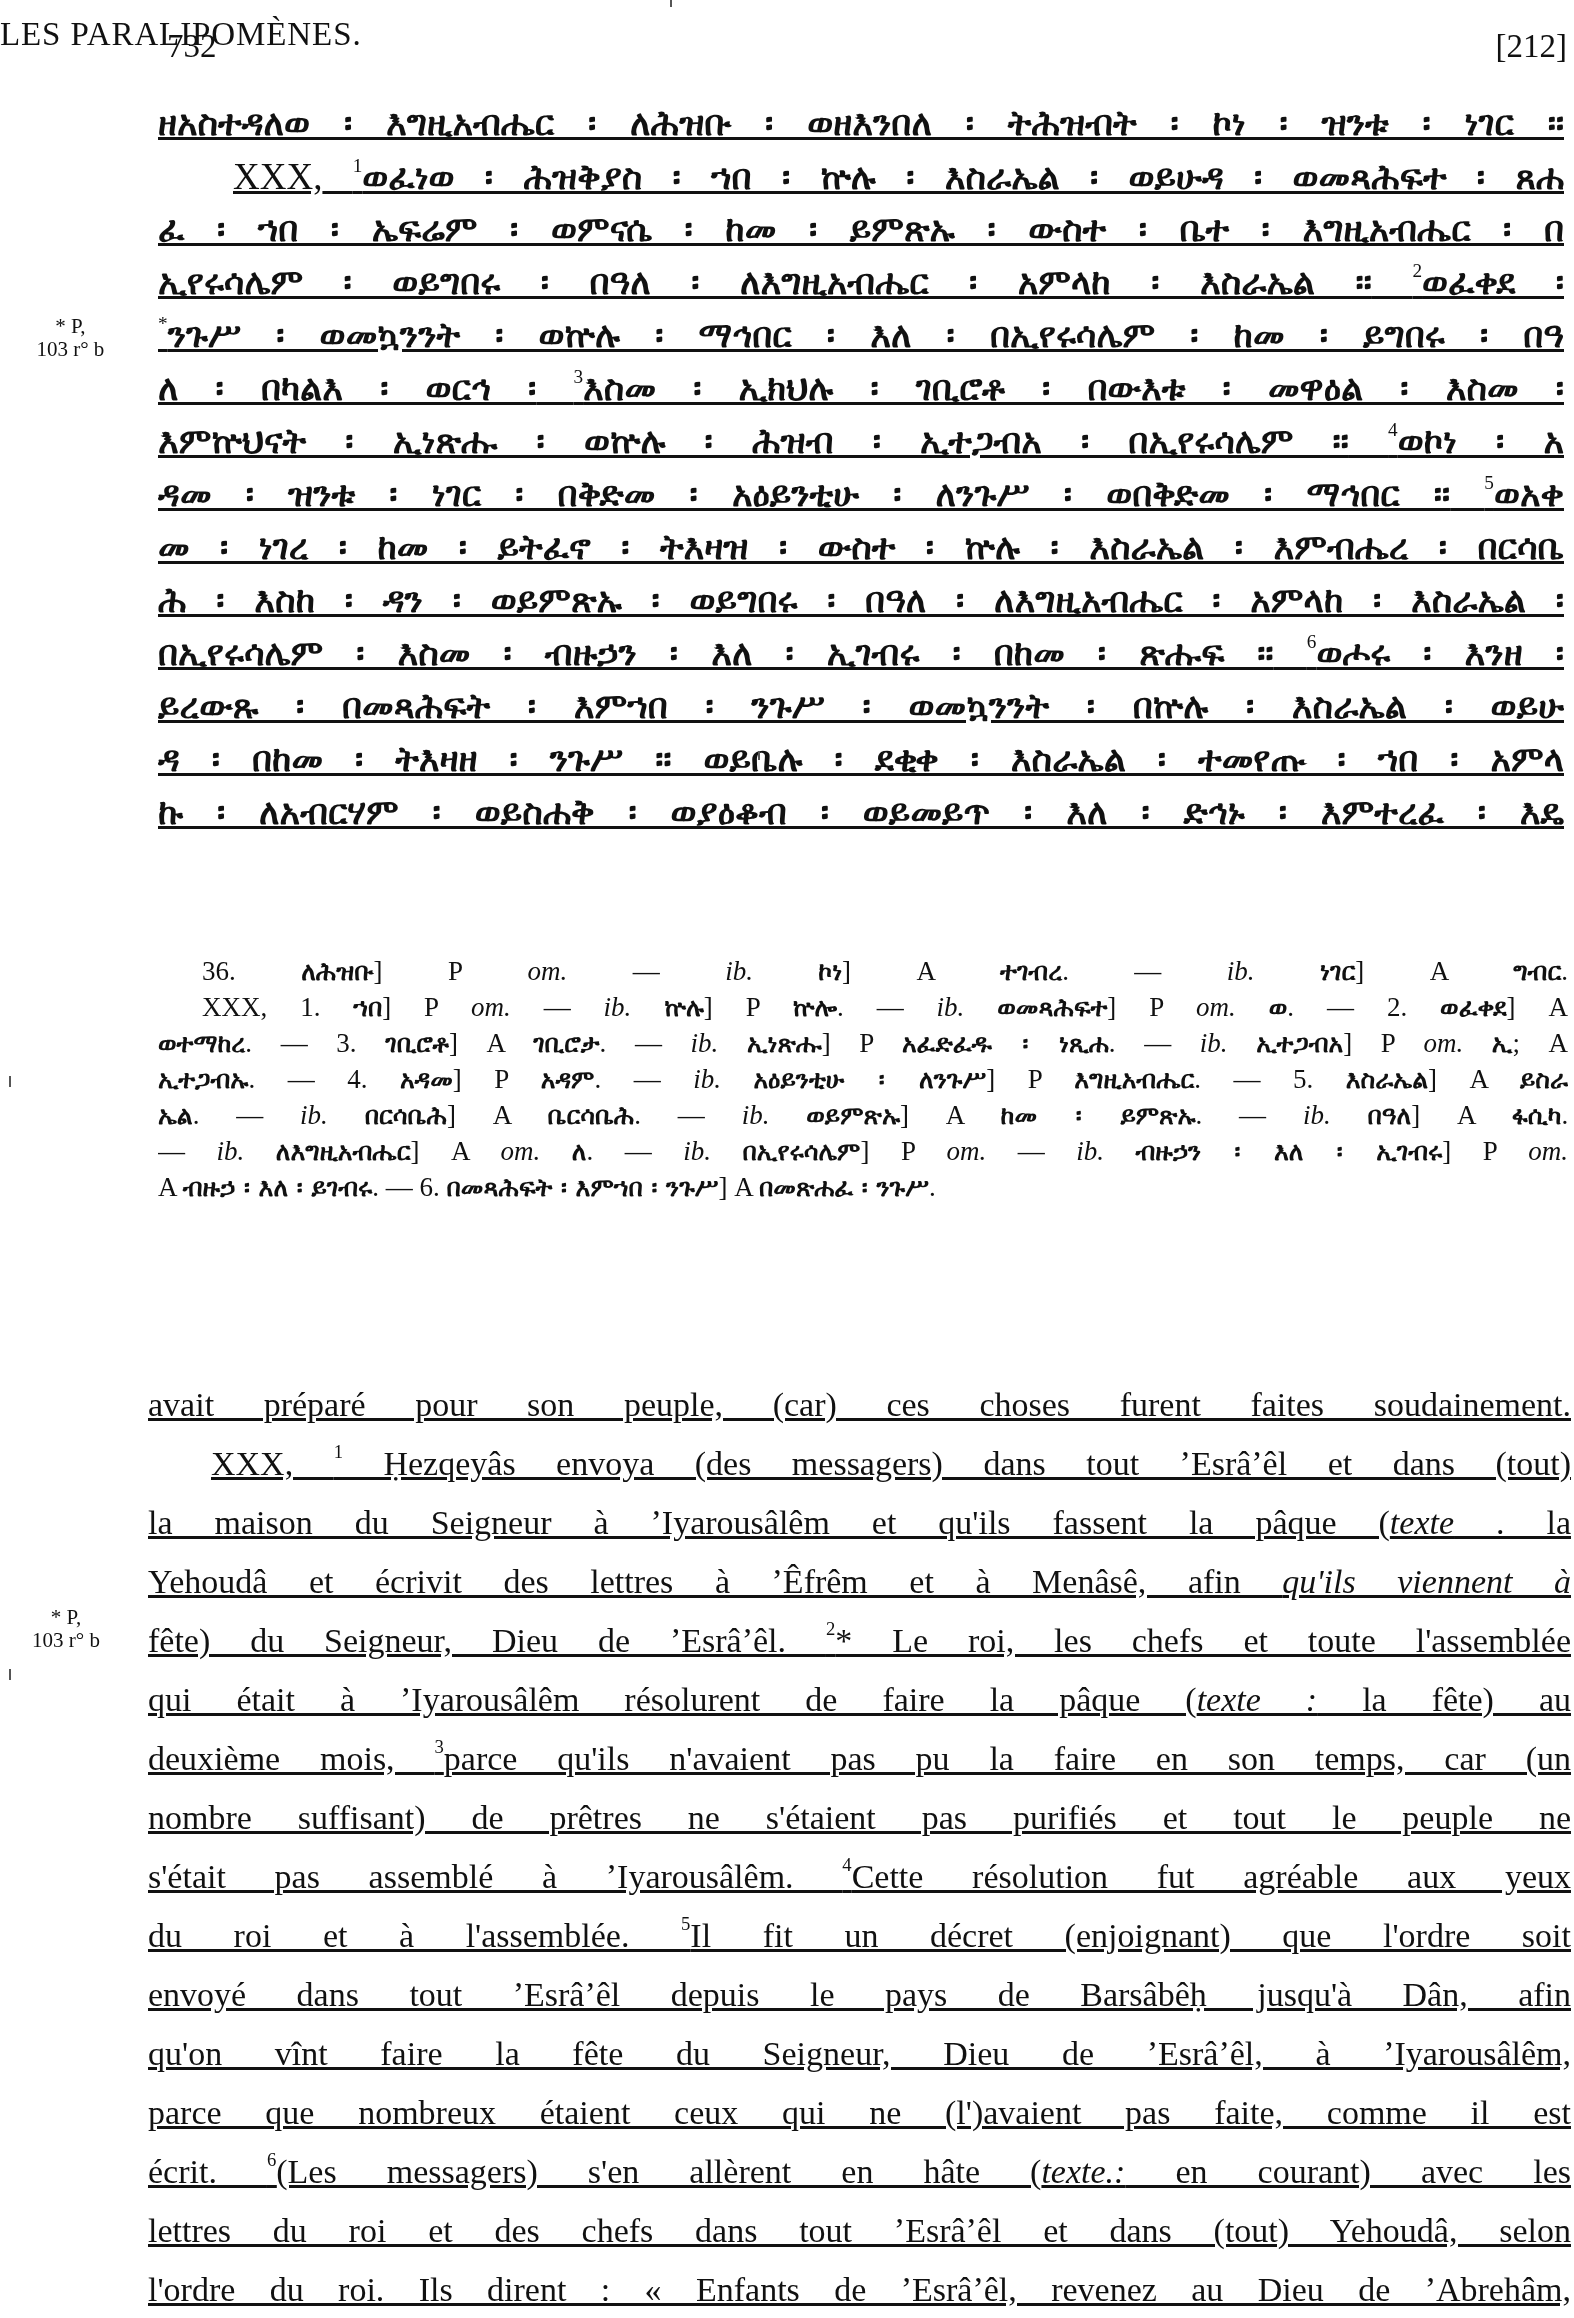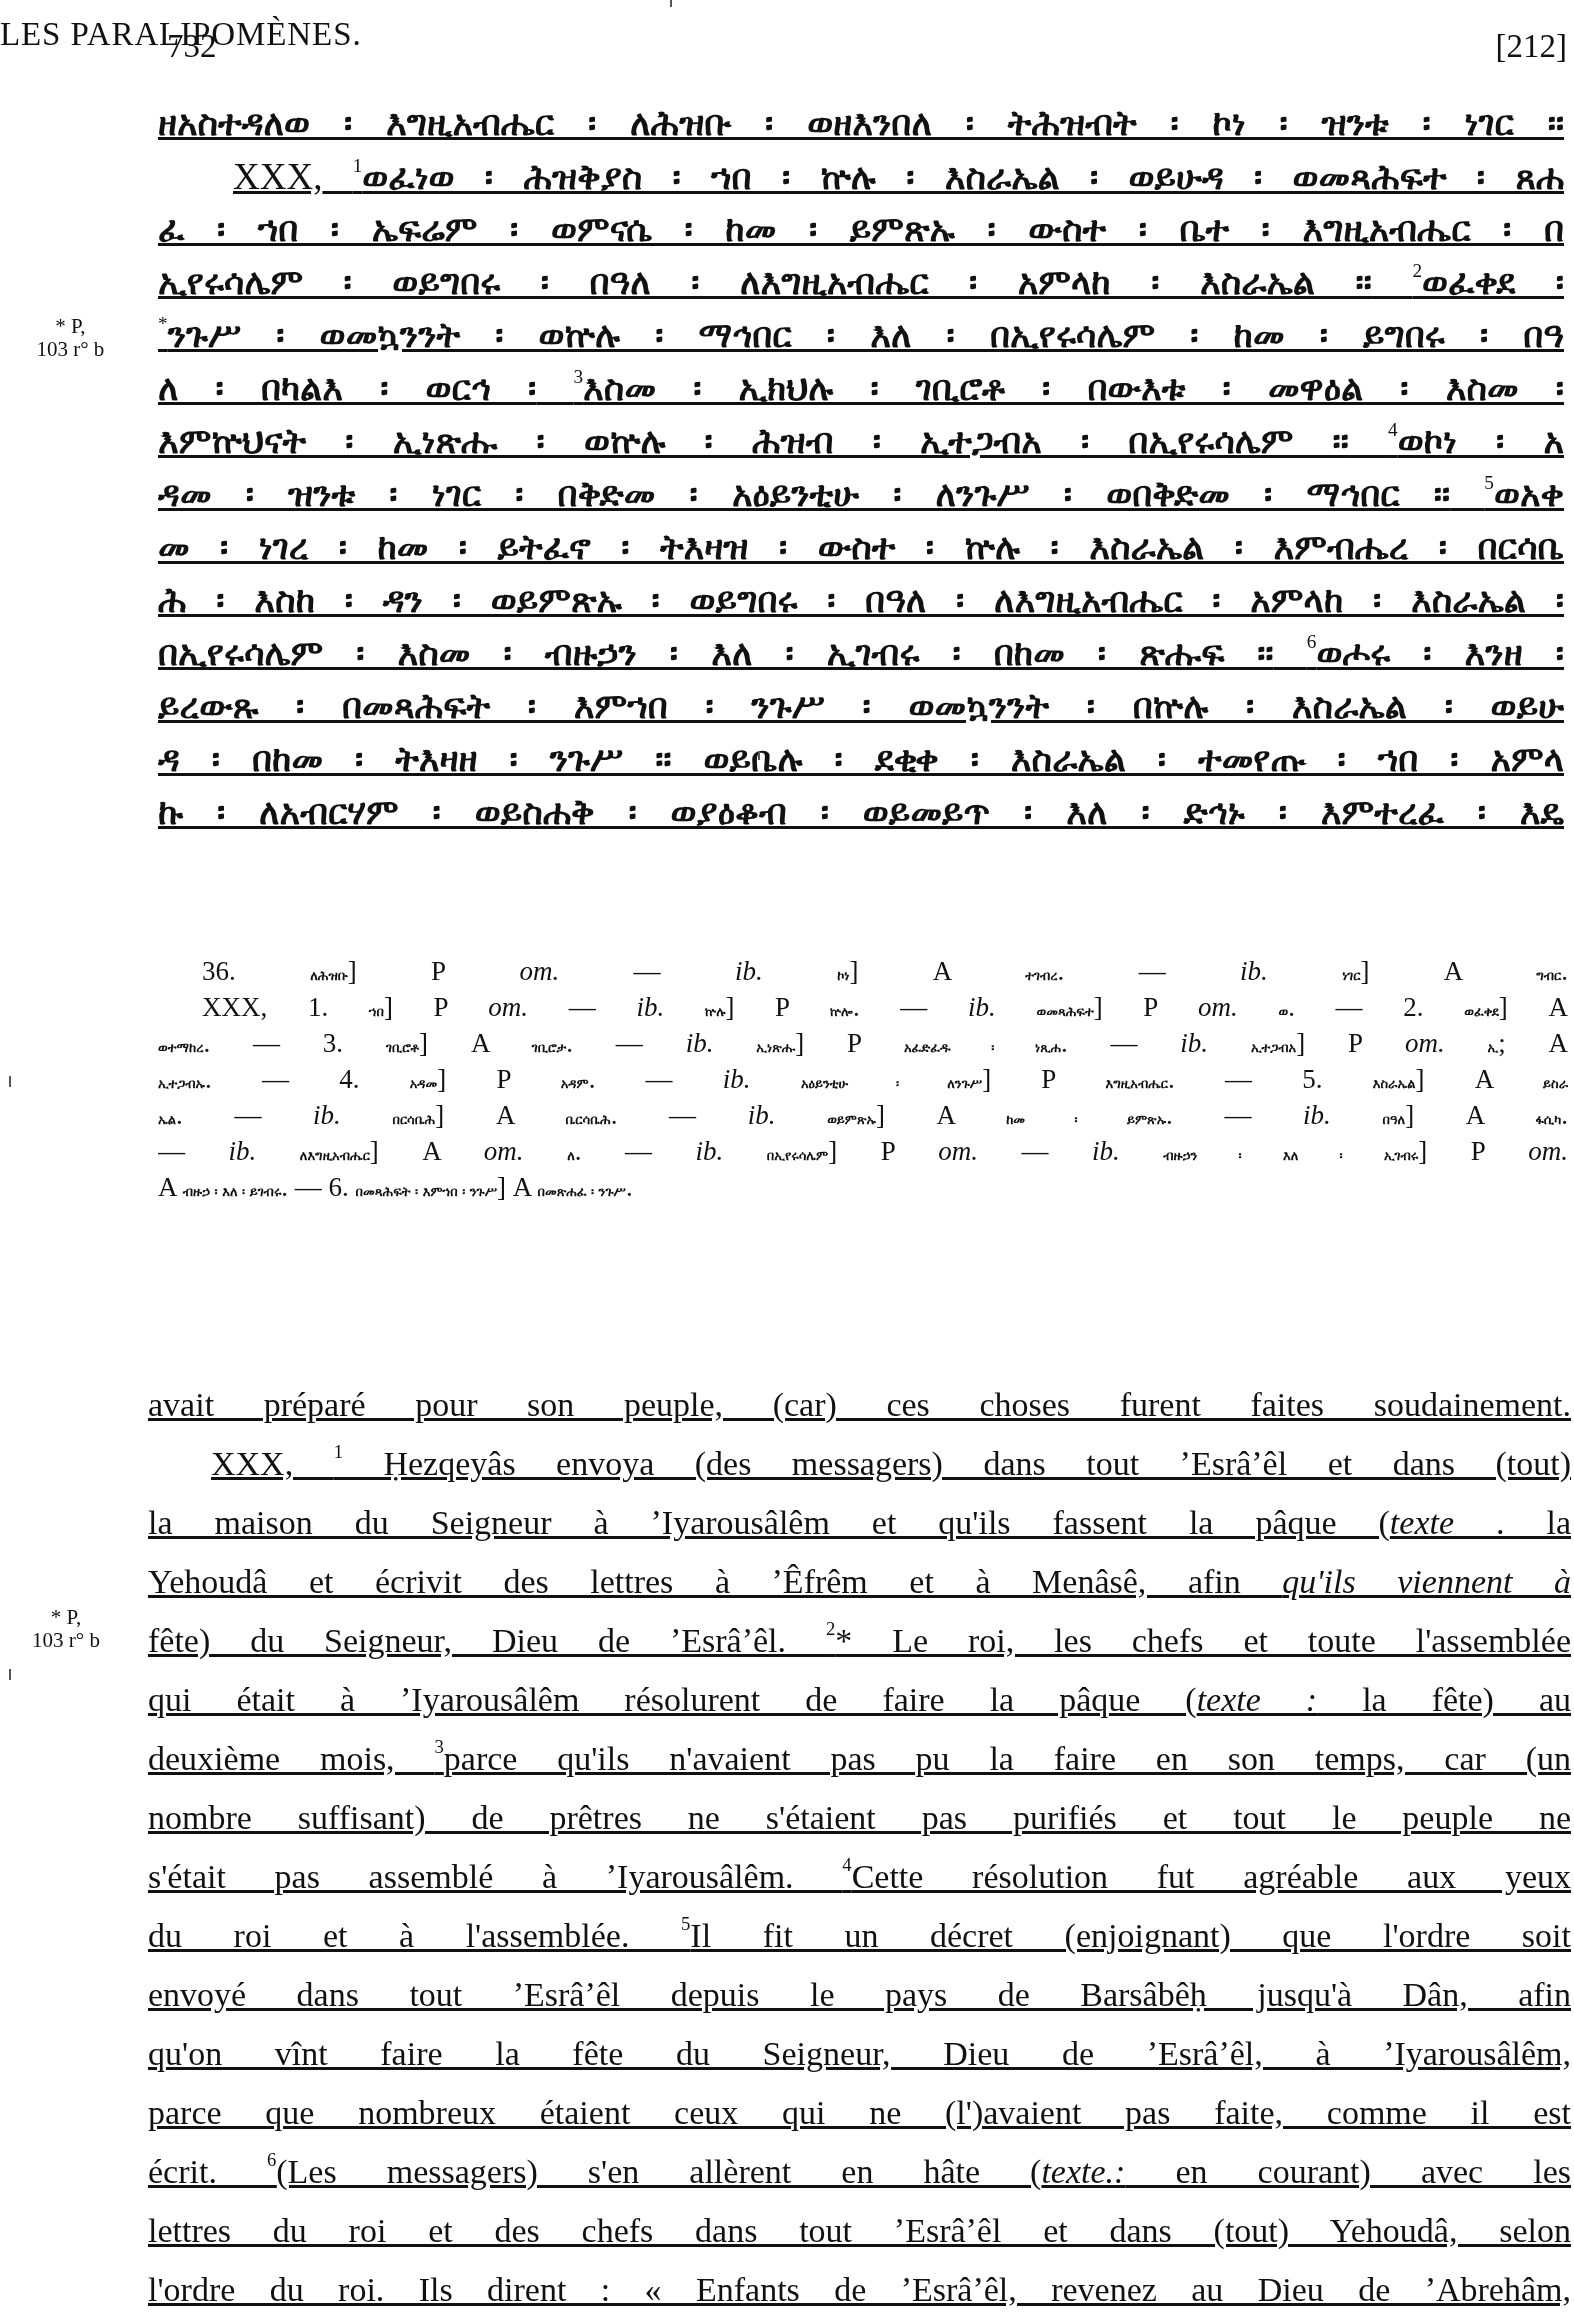--- a/index.html
+++ b/index.html
@@ -12,21 +12,21 @@
   .ge-block { left: 158px; top: 97px; width: 1406px; }
   .ge-line { height: 53px; line-height: 53px; font-family: "DejaVu Sans", sans-serif; font-weight: bold; font-size: 35px; white-space: nowrap; text-align: justify; text-align-last: justify; overflow: hidden; text-decoration: underline; }
   .ge-line.indent { padding-left: 75px; box-sizing: border-box; }
   .roman { font-family: "Liberation Serif", serif; font-weight: normal; font-size: 37px; }
   sup { font-size: 0.55em; vertical-align: 0.9em; line-height: 0; font-family: "Liberation Serif", serif; font-weight: normal; }
   .margin-note { font-family: "Liberation Serif", serif; font-size: 21px; line-height: 23px; text-align: center; width: 132px; }
   .fn-block { left: 158px; top: 953px; width: 1410px; }
   .fn-line { height: 36px; line-height: 36px; font-family: "Liberation Serif", serif; font-size: 27px; white-space: nowrap; text-align: justify; text-align-last: justify; overflow: hidden; }
   .fn-line.indent { padding-left: 44px; box-sizing: border-box; }
   .fn-line.last { text-align-last: left; }
-  .fn-line .ge { font-family: "DejaVu Sans", sans-serif; font-weight: bold; font-size: 13px; }
+  .fn-line .ge { font-family: "DejaVu Sans", sans-serif; font-weight: bold; font-size: 25px; }
   i { font-style: italic; }
   .fr-block { left: 148px; top: 1375px; width: 1423px; }
   .fr-line { height: 59px; line-height: 59px; font-family: "Liberation Serif", serif; font-size: 34px; white-space: nowrap; text-align: justify; text-align-last: justify; overflow: hidden; text-decoration: underline; }
   .fr-line.indent { padding-left: 63px; box-sizing: border-box; }
   .speck { position: absolute; width: 1.8px; height: 10.5px; background: #555; }
 </style>
 </head>
 <body>
 
 <div class="abs header">

